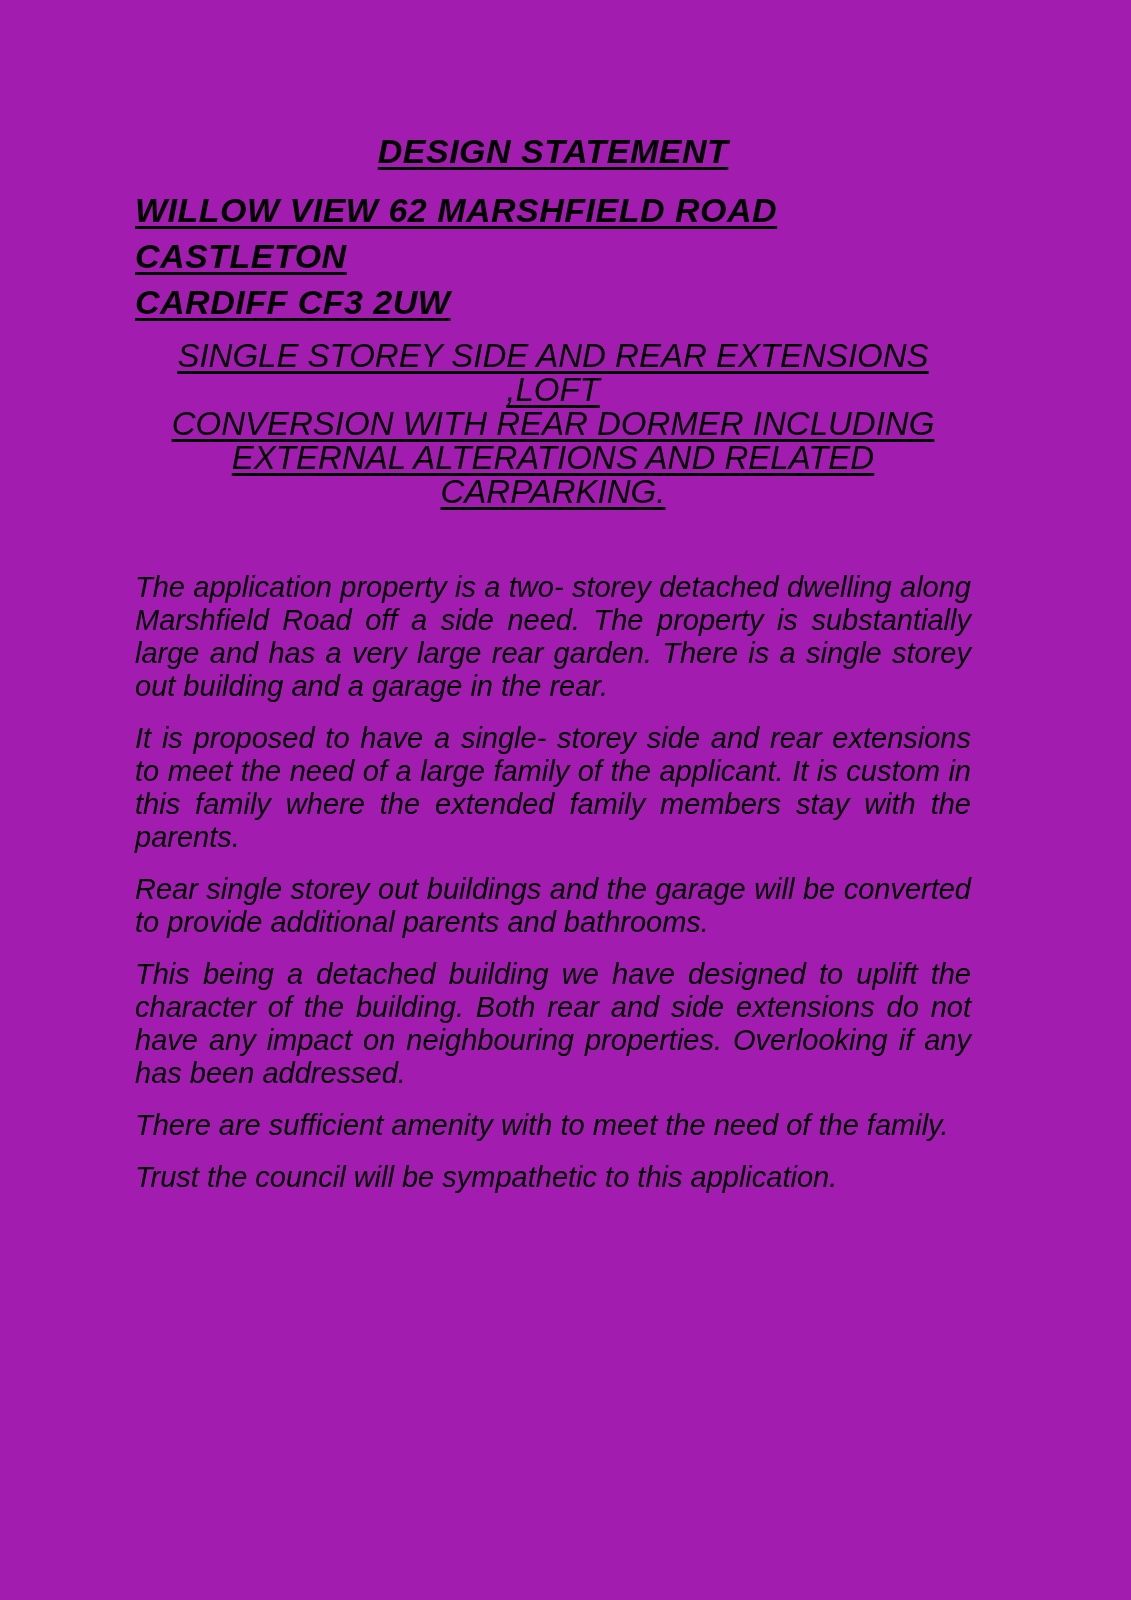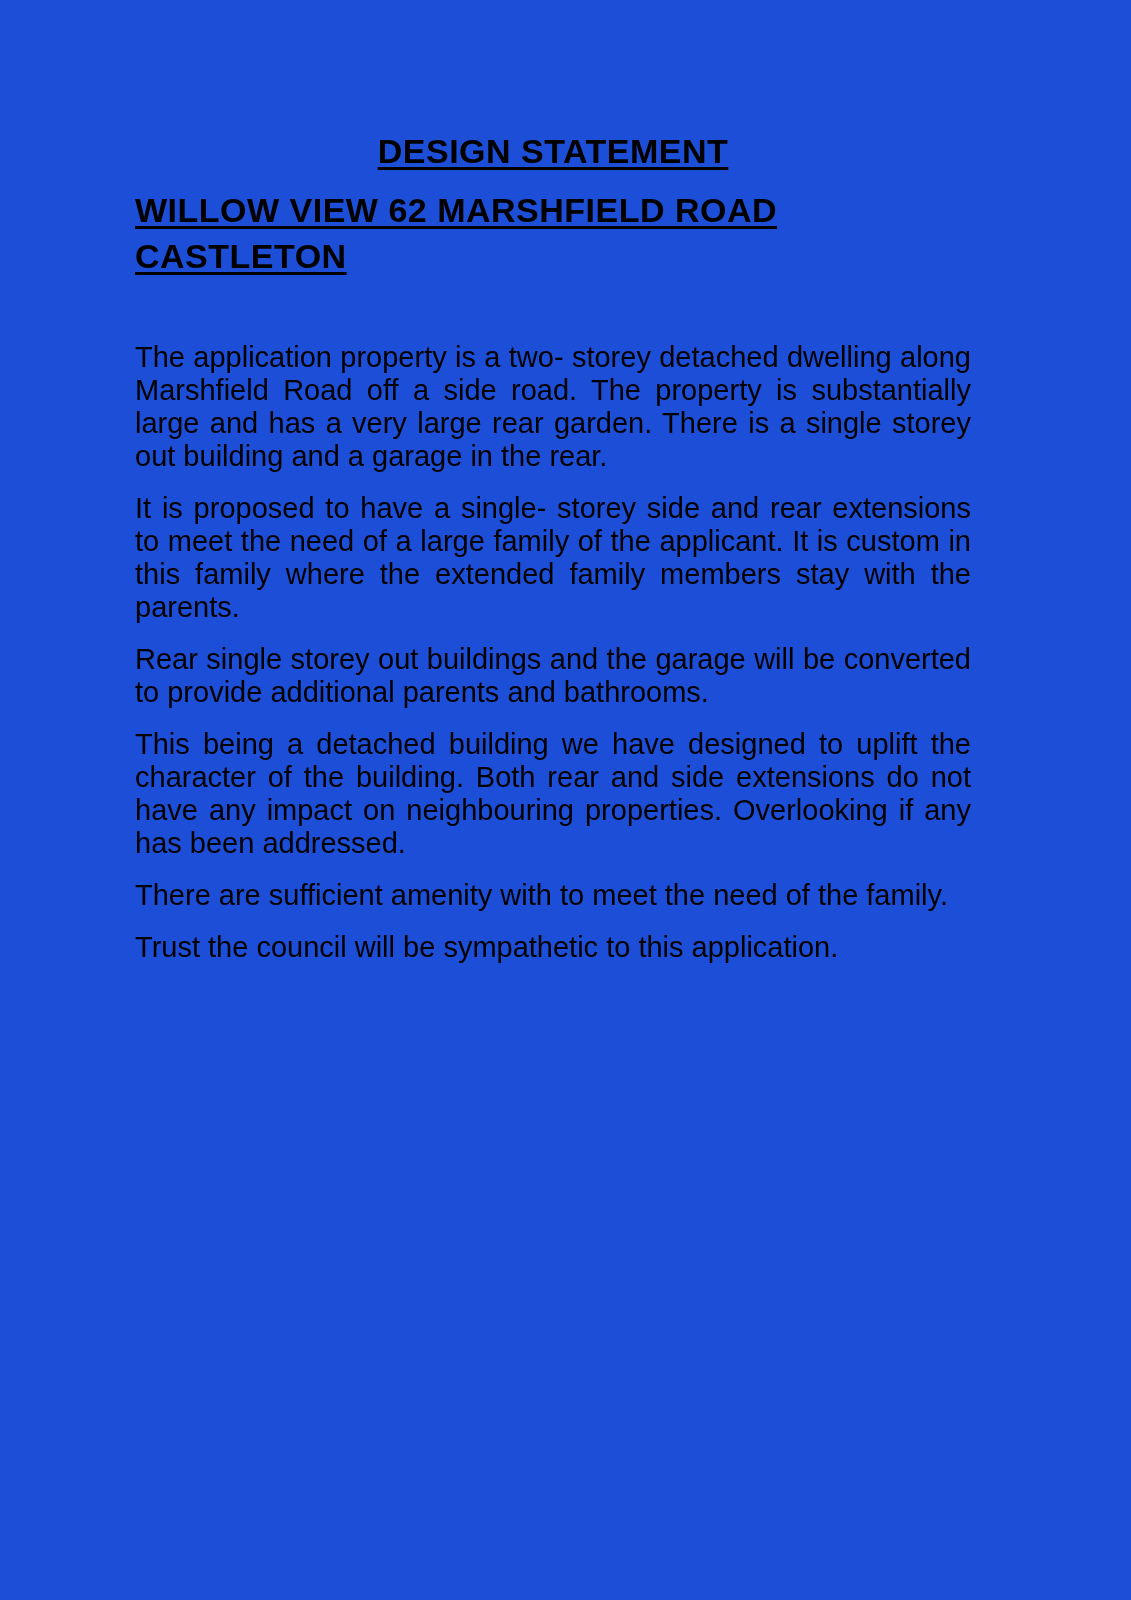--- a/index.html
+++ b/index.html
@@ -4,25 +4,26 @@
 <style>
   html, body {
     margin: 0;
     padding: 0;
     background: #ffffff;
   }
   .page {
     position: relative;
     width: 1131px;
     height: 1600px;
-    background: #1d4ed8;
+    background: #a21caf;
     color: #000000;
     font-family: "Liberation Sans", "DejaVu Sans", sans-serif;
     overflow: hidden;
     box-sizing: border-box;
+    font-style: italic;
   }
   .content {
     position: absolute;
     left: 135px;
     top: 131px;
     width: 836px;
   }
   .h1 {
     text-align: center;
     font-size: 34px;
@@ -71,25 +72,39 @@
   <div class="content">
 
     <div class="h1">
       <span class="uline">DESIGN STATEMENT</span>
     </div>
 
     <div class="h2">
       <div>
         <span class="uline">WILLOW VIEW 62 MARSHFIELD ROAD CASTLETON</span>
       </div>
+      <div>
+        <span class="uline">CARDIFF CF3 2UW</span>
+      </div>
     </div>
 
+    <div class="h3">
+      <div>
+        <span class="uline">SINGLE STOREY SIDE AND REAR EXTENSIONS ,LOFT</span>
+      </div>
+      <div>
+        <span class="uline">CONVERSION WITH REAR DORMER INCLUDING</span>
+      </div>
+      <div>
+        <span class="uline">EXTERNAL ALTERATIONS AND RELATED CARPARKING.</span>
+      </div>
+    </div>
 
     <div class="body-text">
-      <p class="para">The application property is a two- storey detached dwelling along Marshfield Road off a side road. The property is substantially large and has a very large rear garden. There is a single storey out building and a garage in the rear.</p>
+      <p class="para">The application property is a two- storey detached dwelling along Marshfield Road off a side need. The property is substantially large and has a very large rear garden. There is a single storey out building and a garage in the rear.</p>
       <p class="para">It is proposed to have a single- storey side and rear extensions to meet the need of a large family of the applicant. It is custom in this family where the extended family members stay with the parents.</p>
       <p class="para">Rear single storey out buildings and the garage will be converted to provide additional parents and bathrooms.</p>
       <p class="para">This being a detached building we have designed to uplift the character of the building. Both rear and side extensions do not have any impact on neighbouring properties. Overlooking if any has been addressed.</p>
       <p class="para">There are sufficient amenity with to meet the need of the family.</p>
       <p class="para">Trust the council will be sympathetic to this application.</p>
     </div>
 
   </div>
 </div>
 

